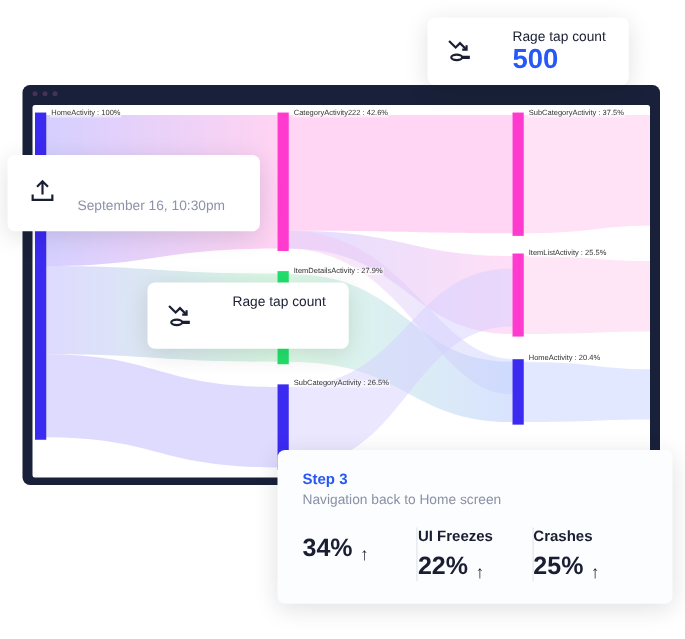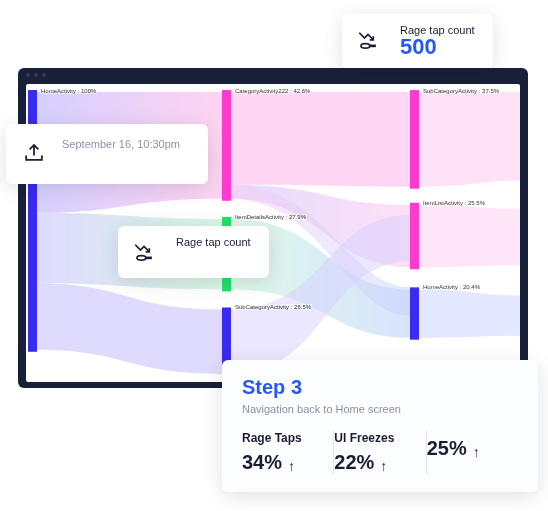--- a/index.html
+++ b/index.html
@@ -11,32 +11,32 @@
   }
   .titlebar { height: 16px; padding: 5px 8px; display: flex; gap: 4px; }
   .dot { width: 4px; height: 4px; border-radius: 50%; background: #435; }
   .sankey { position: absolute; left: 8px; top: 16px; right: 8px; bottom: 6px; background: #fff; border-radius: 2px; overflow: hidden; }
   .sankey svg { width: 100%; height: 100%; display: block; }
 
   .node-label { position: absolute; font-size: 6px; color: #333; white-space: nowrap; background: rgba(255,255,255,0.5); padding: 0 1px; }
 
   .card { position: absolute; background: #fff; border-radius: 6px; box-shadow: 0 4px 20px rgba(0,0,0,0.12); }
 
-  .rage-card { display: flex; align-items: flex-start; padding: 10px 18px 10px 12px; gap: 18px; }
+  .rage-card { display: flex; align-items: flex-start; padding: 10px 18px 10px 12px; gap: 28px; }
   .rage-icon svg { width: 28px; height: 28px; }
   .rage-text .label { font-size: 11px; color: #1a1e33; font-weight: 500; }
   .rage-text .value { font-size: 22px; font-weight: 700; color: #2758f6; line-height: 1; }
 
-  .upload-card { display: flex; align-items: flex-start; padding: 14px 28px 14px 14px; gap: 14px; }
+  .upload-card { display: flex; align-items: flex-end; padding: 14px 28px 14px 14px; gap: 14px; }
   .upload-icon svg { width: 28px; height: 28px; }
   .upload-text .ts { font-size: 11px; color: #8b93a7; }
   .upload-text .msg { font-size: 13px; color: #1a1e33; font-weight: 500; }
 
   .step-card { padding: 16px 20px 18px 20px; width: 316px; background:#fcfdff; }
-  .step-title { font-size: 20px; font-weight: 700; color: #2758f6; }
+  .step-title { font-size: 12px; font-weight: 700; color: #2758f6; }
   .step-sub { font-size: 11px; color: #8a91a5; margin-top: 4px; }
   .metrics { display: flex; margin-top: 16px; }
   .metric { flex: 1; border-left: 1px solid #e3e6ee; }
   .metric:first-child { border-left: none; padding-left: 0; }
   .metric .mlabel { font-size: 12px; font-weight: 700; color: #1a1e33; }
   .metric .mval { font-size: 20px; font-weight: 700; color: #1a1e33; margin-top: 6px; display:flex; align-items:flex-end; gap:6px;}
   .arrow-up { font-size: 14px; font-weight:400; }
 </style>
 </head>
 <body>
@@ -148,33 +148,33 @@
   <div class="rage-text">
     <div class="label">Rage tap count</div>
   </div>
 </div>
 
 <div class="card step-card" style="left:222px;top:360px">
   <div class="step-title">Step 3</div>
   <div class="step-sub">Navigation back to Home screen</div>
   <div class="metrics">
     <div class="metric">
-      <div class="mlabel">Rage Taps</div>
       <div class="mval">
           <span>34%</span>
           <span class="arrow-up">↑</span>
         </div>
     </div>
     <div class="metric">
       <div class="mlabel">UI Freezes</div>
       <div class="mval">
           <span>22%</span>
           <span class="arrow-up">↑</span>
         </div>
     </div>
     <div class="metric">
+      <div class="mlabel">Crashes</div>
       <div class="mval">
           <span>25%</span>
           <span class="arrow-up">↑</span>
         </div>
     </div>
   </div>
 </div>
 
 </body></html>

